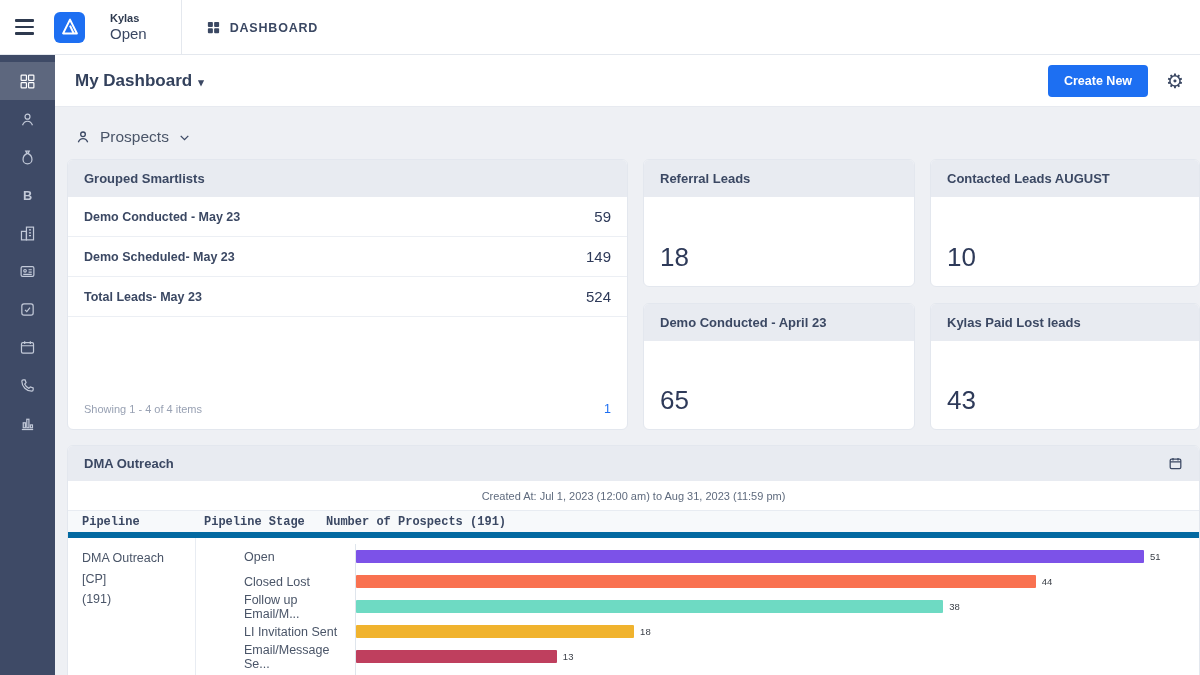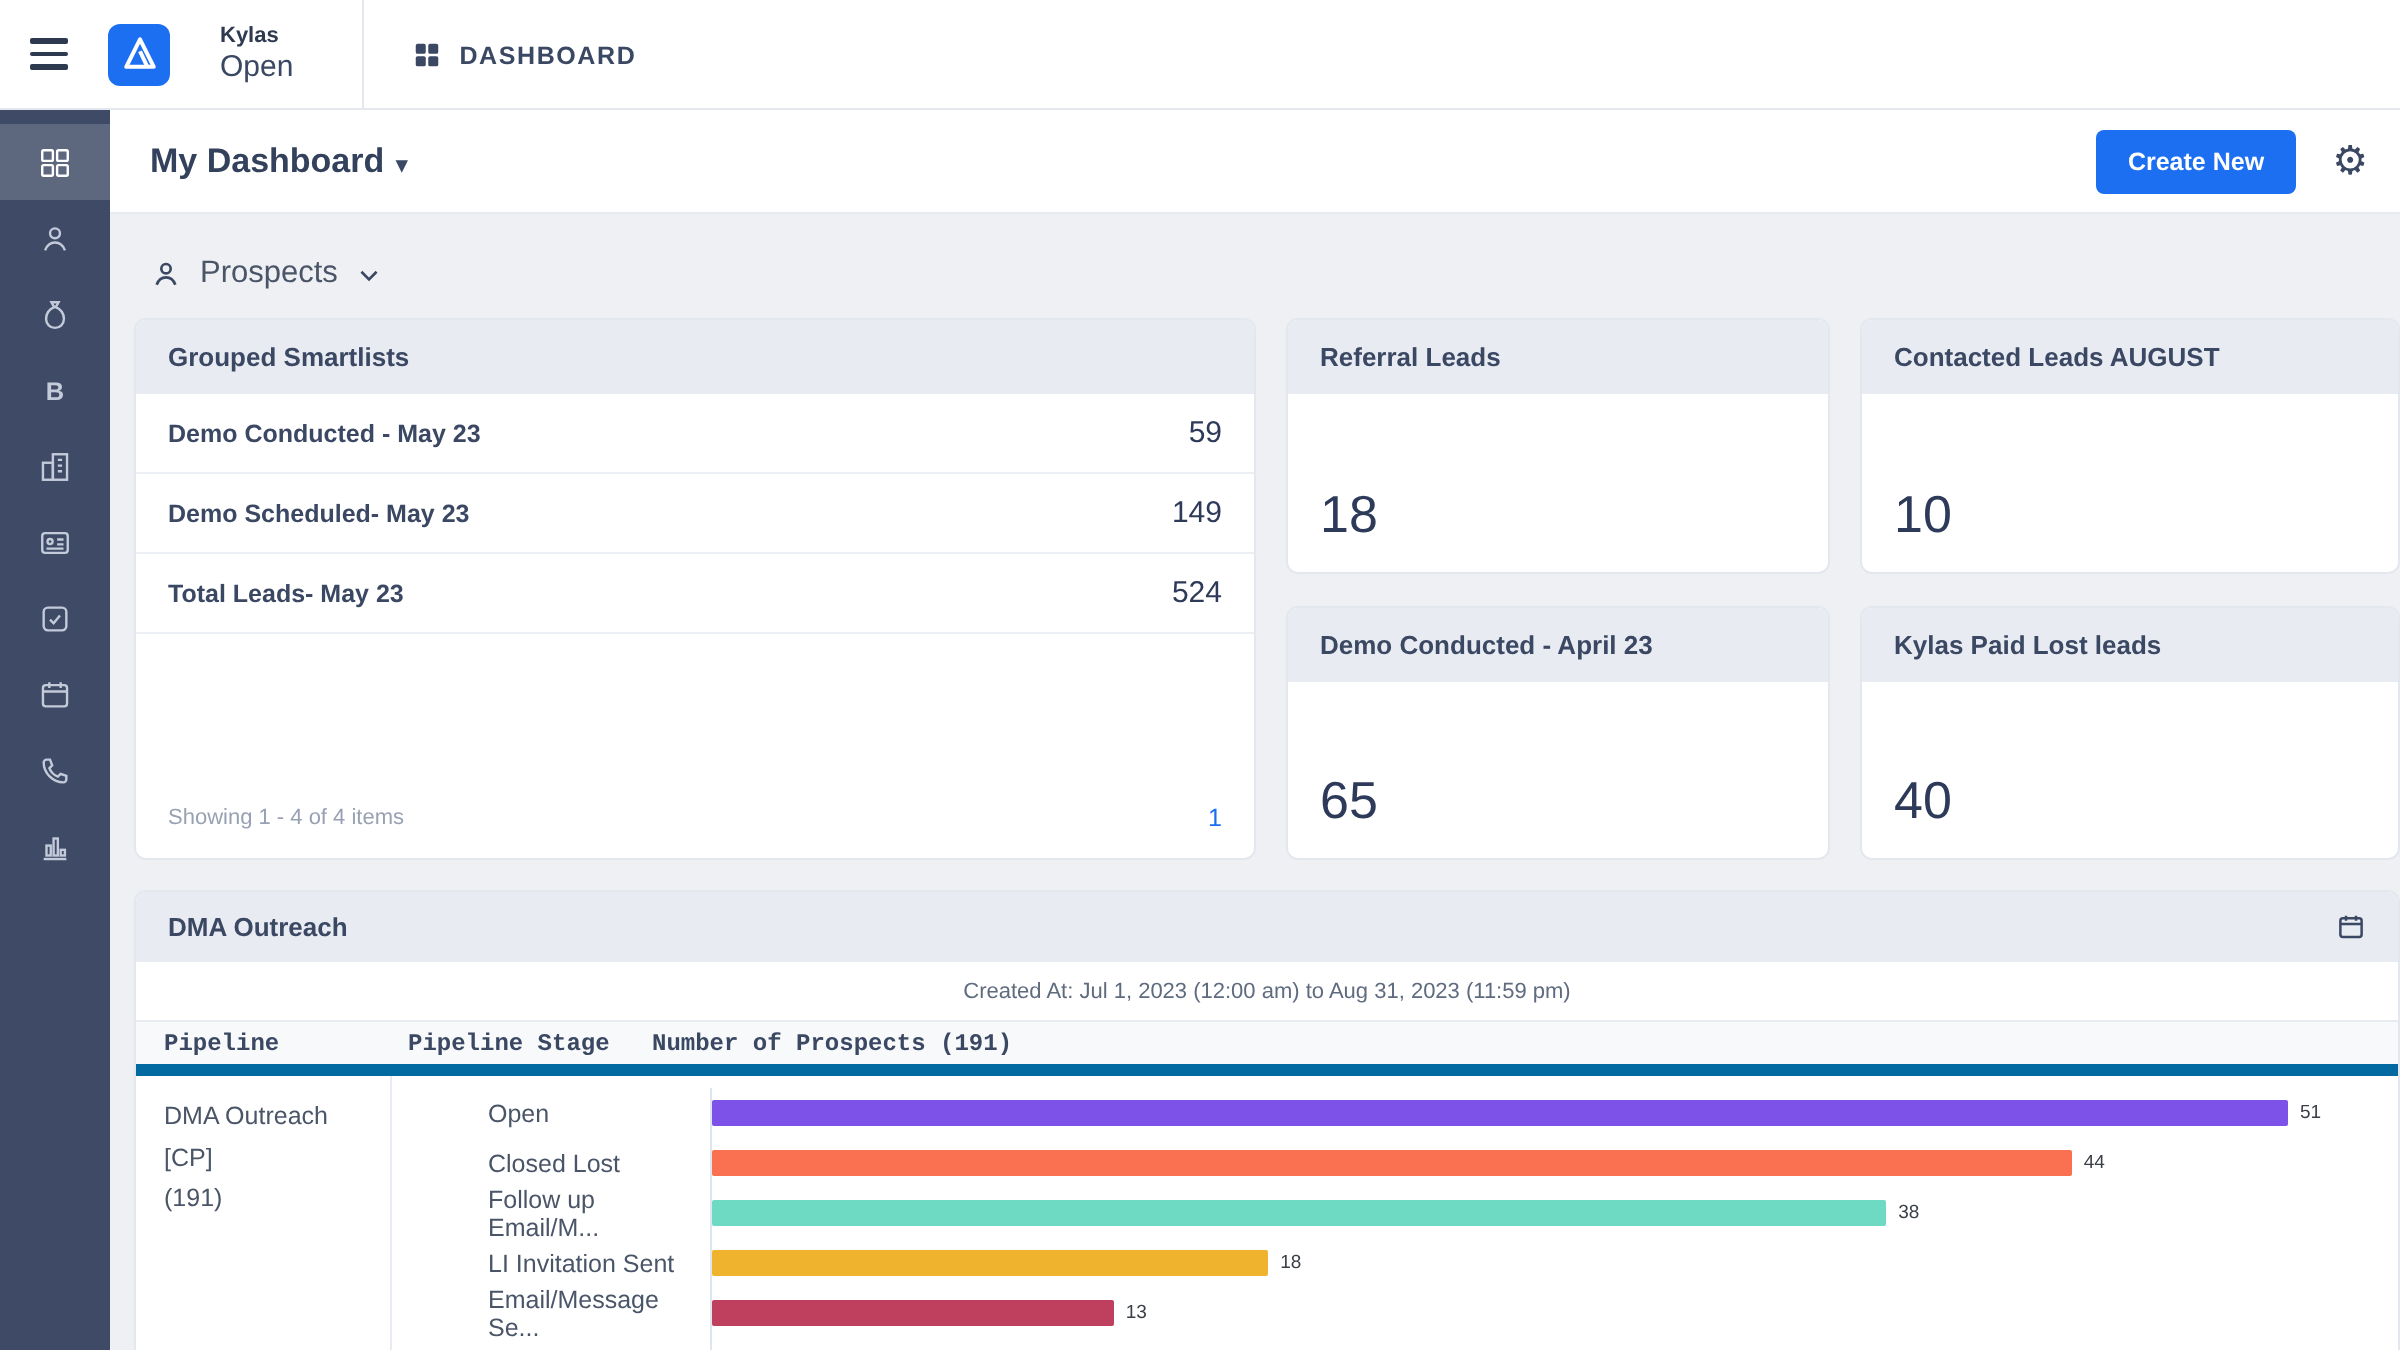--- a/index.html
+++ b/index.html
@@ -258,21 +258,21 @@
         <div class="card">
           <div class="card-header">Contacted Leads AUGUST</div>
           <div class="stat-value">10</div>
         </div>
         <div class="card">
           <div class="card-header">Demo Conducted - April 23</div>
           <div class="stat-value">65</div>
         </div>
         <div class="card">
           <div class="card-header">Kylas Paid Lost leads</div>
-          <div class="stat-value">40</div>
+          <div class="stat-value">43</div>
         </div>
       </div>
 
       <div class="dma-card">
         <div class="dma-header">
           <span class="dma-title">DMA Outreach</span>
           <svg width="15" height="15" viewBox="0 0 24 24" fill="none" stroke="#3b4863" stroke-width="2">
             <rect x="3.5" y="5" width="17" height="15" rx="2"></rect>
               <path d="M3.5 9.5h17M8 3v4M16 3v4"></path>
           </svg>

